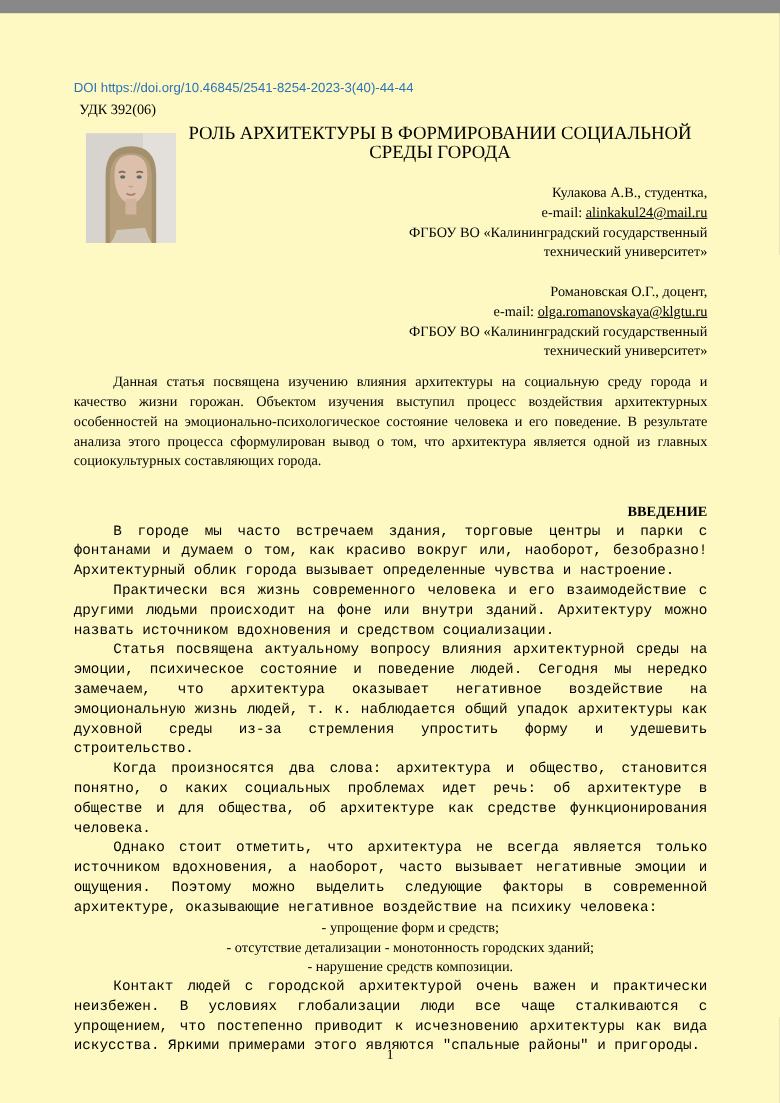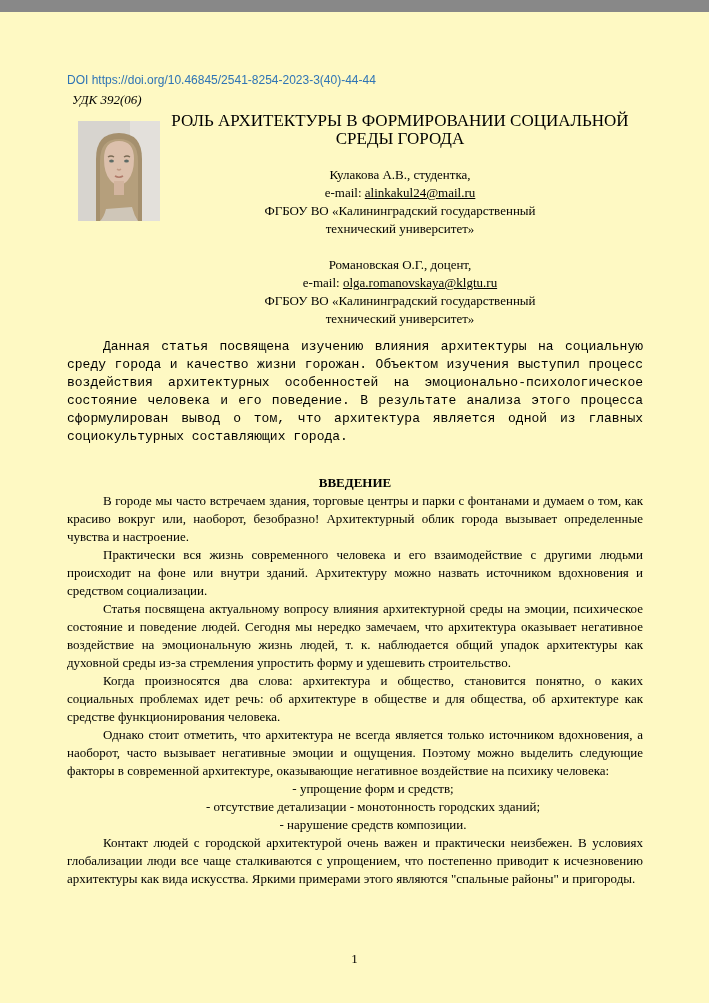--- a/index.html
+++ b/index.html
@@ -14,47 +14,47 @@
     font-size:13px; line-height:18px;
     color:#000;
     overflow:hidden;
   }
   .doi-line {
     font-family:"Liberation Sans", sans-serif;
     font-size:12px; line-height:16px;
     color:#2E74B5;
   }
   .doi-line a { color:#2E74B5; text-decoration:none; }
-  .udc { margin-top:3px; padding-left:5px;font-style:italic; }
+  .udc { margin-top:3px; padding-left:5px; }
   .header { position:relative; margin-top:3px; min-height:216px; }
   .photo {
     position:absolute; left:11px; top:9px;
     width:82px; height:100px; display:block;
   }
   .header-text { margin-left:90px; text-align:center; }
   .article-title { font-weight:normal; font-size:17px; margin:0; }
-  .author-block { margin-top:18px; }
+  .author-block { margin-top:18px;text-align:right; }
   .author-block div { min-height:18px; }
   .email-link { color:#000; text-decoration:underline; }
   .abstract {
     margin:10px 0 0 0;
-    text-align:justify; text-indent:36px;font-family:Liberation Mono, monospace;
+    text-align:justify; text-indent:36px;
   }
   .keywords {
     margin:18px 0 0 0;
     text-align:justify; text-indent:36px;
     font-style:italic;
   }
   .kw-label { font-weight:bold; margin-right:5px; }
   .section-heading {
     margin:28px 0 0 0;
-    text-align:center; font-weight:bold; font-size:13px;
+    text-align:right; font-weight:bold; font-size:13px;
   }
   .body-par {
-    margin:0; text-align:justify; text-indent:36px;
+    margin:0; text-align:justify; text-indent:36px;font-family:Liberation Mono, monospace;
   }
   .dash-list { margin:0; padding:0; list-style:none;text-align:center; }
   .dash-list li { padding-left:36px; min-height:18px; }
   .page-number {
     position:absolute; left:0; right:0; top:938px;
     text-align:center;
   }
 </style>
 </head>
 <body>

